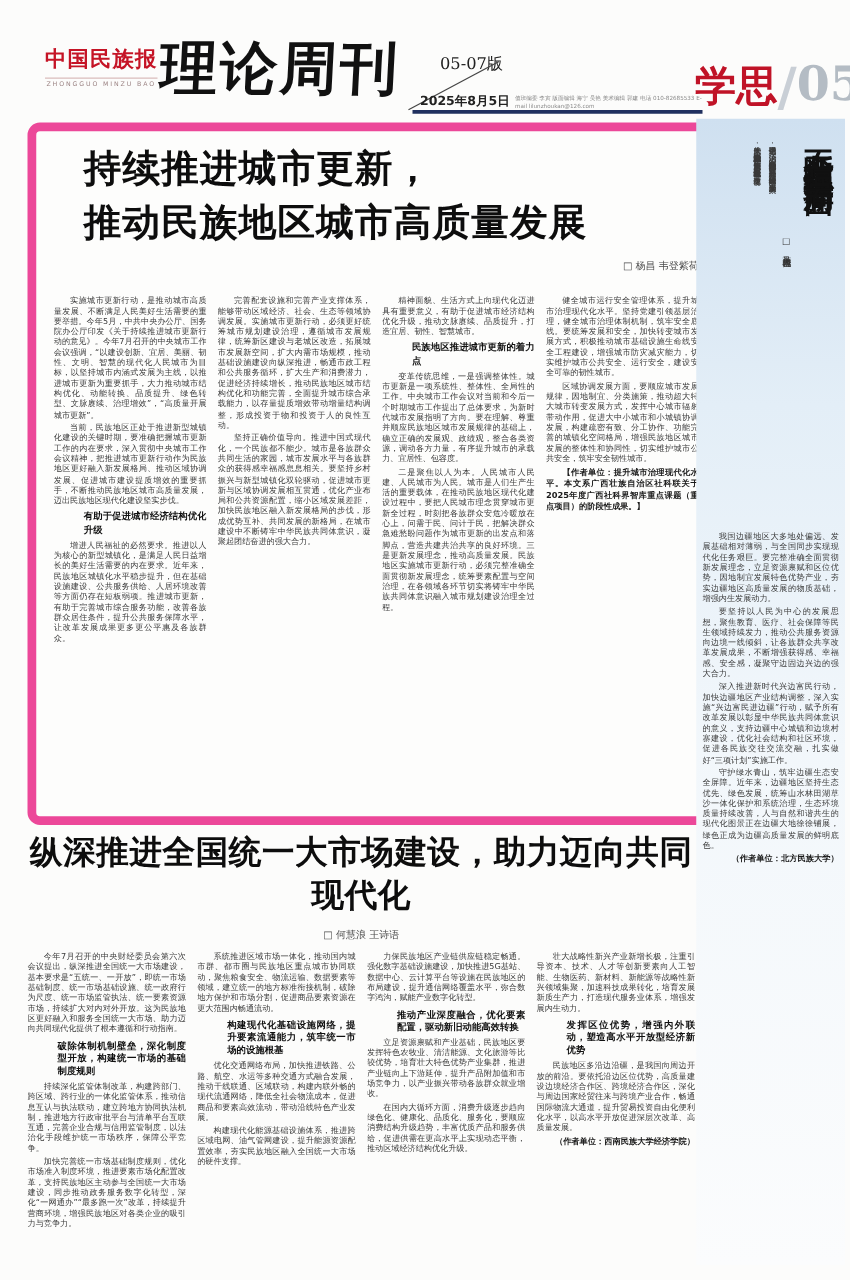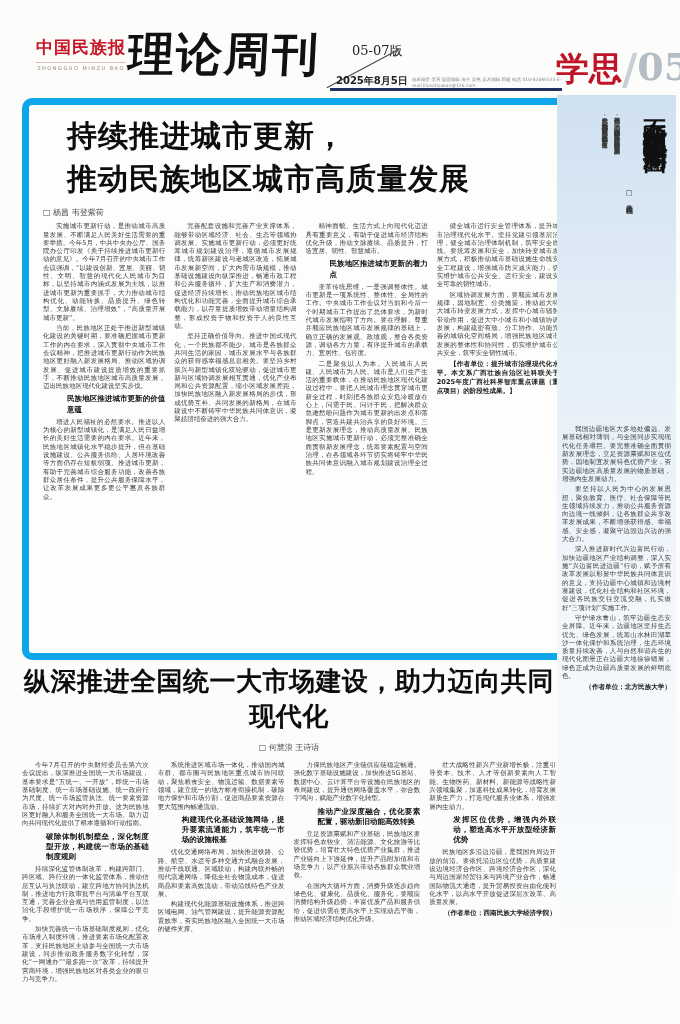--- a/index.html
+++ b/index.html
@@ -21,25 +21,25 @@
   .contact { position:absolute; left:412px; top:77px; width:150px; font-size:4.5px; color:#8a8a8a; line-height:1.3; }
   .navy-rule { position:absolute; left:330px; top:88px; width:232px; height:3px; background:#20305f; }
   .section-block { position:absolute; left:556px; top:44px; width:120px; white-space:nowrap; }
   .section-name { font-family:"DejaVu Serif", serif; font-weight:900; font-size:33px; color:#c01327; }
   .section-slash { font-size:42px; color:#c9cfd6; font-weight:bold; vertical-align:-4px; }
   .section-page { font-family:"DejaVu Serif", serif; font-size:38px; color:#b4bcc4; font-weight:bold; }
 
   
   .main-box {
     position:absolute; left:22px; top:98px; width:558px; height:562px;
-    border:7px solid #0ea5e9; border-radius:10px; background:#fdfdfc;
+    border:7px solid #ec4899; border-radius:10px; background:#fdfdfc;
     padding:10px 14px 8px 14px;
   }
   .main-title { font-family:"DejaVu Serif", serif; font-weight:900; color:#0d0d0d; padding-left:24px; line-height:1.42; font-size:30px; letter-spacing:1px; }
-  .main-byline { text-align:left; font-size:8px; color:#4a4a4a; margin:7px 0 4px; }
+  .main-byline { text-align:right; font-size:8px; color:#4a4a4a; margin:7px 0 18px; }
   .cols4 { display:flex; gap:9px; overflow:hidden; }
   .main-cols { height:398px;justify-content:space-between; }
   .bottom-cols { height:282px; }
   .col { flex:1 1 0; overflow:hidden; }
   p.tiny { font-size:6.5px; line-height:1.28; text-align:justify; color:#3a3a3a; text-indent:2em; margin-bottom:2px; }
   .colhead { font-size:7.5px; font-weight:bold; color:#101010; line-height:1.35; margin:4px 0 3px; text-align:justify;padding-left:24px; }
   p.note-b { font-size:6.6px; font-weight:bold; color:#1a1a1a; line-height:1.35; text-align:justify; text-indent:2em; margin-top:3px; }
 
   
   .bottom-art { position:absolute; left:22px; top:664px; width:534px; }
@@ -79,21 +79,21 @@
     <span class="section-name">学思</span><span class="section-slash">/</span><span class="section-page">05</span>
   </div>
 
   <div class="main-box">
     <h1 class="main-title"><span>持续推进城市更新，</span><br><span>推动民族地区城市高质量发展</span></h1>
     <div class="main-byline">□ 杨昌 韦登紫荷</div>
     <div class="cols4 main-cols">
       <div class="col">
         <p class="tiny">实施城市更新行动，是推动城市高质量发展、不断满足人民美好生活需要的重要举措。今年5月，中共中央办公厅、国务院办公厅印发《关于持续推进城市更新行动的意见》。今年7月召开的中央城市工作会议强调，“以建设创新、宜居、美丽、韧性、文明、智慧的现代化人民城市为目标，以坚持城市内涵式发展为主线，以推进城市更新为重要抓手，大力推动城市结构优化、动能转换、品质提升、绿色转型、文脉赓续、治理增效”，“高质量开展城市更新”。</p>
         <p class="tiny">当前，民族地区正处于推进新型城镇化建设的关键时期，要准确把握城市更新工作的内在要求，深入贯彻中央城市工作会议精神，把推进城市更新行动作为民族地区更好融入新发展格局、推动区域协调发展、促进城市建设提质增效的重要抓手，不断推动民族地区城市高质量发展，迈出民族地区现代化建设坚实步伐。</p>
-        <div class="colhead">民族地区推进城市更新的价值意蕴</div>
+        <div class="colhead">有助于促进城市经济结构优化升级</div>
         <p class="tiny">增进人民福祉的必然要求。推进以人为核心的新型城镇化，是满足人民日益增长的美好生活需要的内在要求。近年来，民族地区城镇化水平稳步提升，但在基础设施建设、公共服务供给、人居环境改善等方面仍存在短板弱项。推进城市更新，有助于完善城市综合服务功能，改善各族群众居住条件，提升公共服务保障水平，让改革发展成果更多更公平惠及各族群众。</p>
       </div>
       <div class="col">
         <p class="tiny">完善配套设施和完善产业支撑体系，能够带动区域经济、社会、生态等领域协调发展。实施城市更新行动，必须更好统筹城市规划建设治理，遵循城市发展规律，统筹新区建设与老城区改造，拓展城市发展新空间，扩大内需市场规模，推动基础设施建设向纵深推进，畅通市政工程和公共服务循环，扩大生产和消费潜力，促进经济持续增长，推动民族地区城市结构优化和功能完善，全面提升城市综合承载能力，以存量提质增效带动增量结构调整，形成投资于物和投资于人的良性互动。</p>
         <p class="tiny">坚持正确价值导向。推进中国式现代化，一个民族都不能少。城市是各族群众共同生活的家园，城市发展水平与各族群众的获得感幸福感息息相关。要坚持乡村振兴与新型城镇化双轮驱动，促进城市更新与区域协调发展相互贯通，优化产业布局和公共资源配置，缩小区域发展差距，加快民族地区融入新发展格局的步伐，形成优势互补、共同发展的新格局，在城市建设中不断铸牢中华民族共同体意识，凝聚起团结奋进的强大合力。</p>
       </div>
       <div class="col">
         <p class="tiny">精神面貌、生活方式上向现代化迈进具有重要意义，有助于促进城市经济结构优化升级，推动文脉赓续、品质提升，打造宜居、韧性、智慧城市。</p>
         <div class="colhead">民族地区推进城市更新的着力点</div>
         <p class="tiny">变革传统思维，一是强调整体性。城市更新是一项系统性、整体性、全局性的工作。中央城市工作会议对当前和今后一个时期城市工作提出了总体要求，为新时代城市发展指明了方向。要在理解、尊重并顺应民族地区城市发展规律的基础上，确立正确的发展观、政绩观，整合各类资源，调动各方力量，有序提升城市的承载力、宜居性、包容度。</p>

